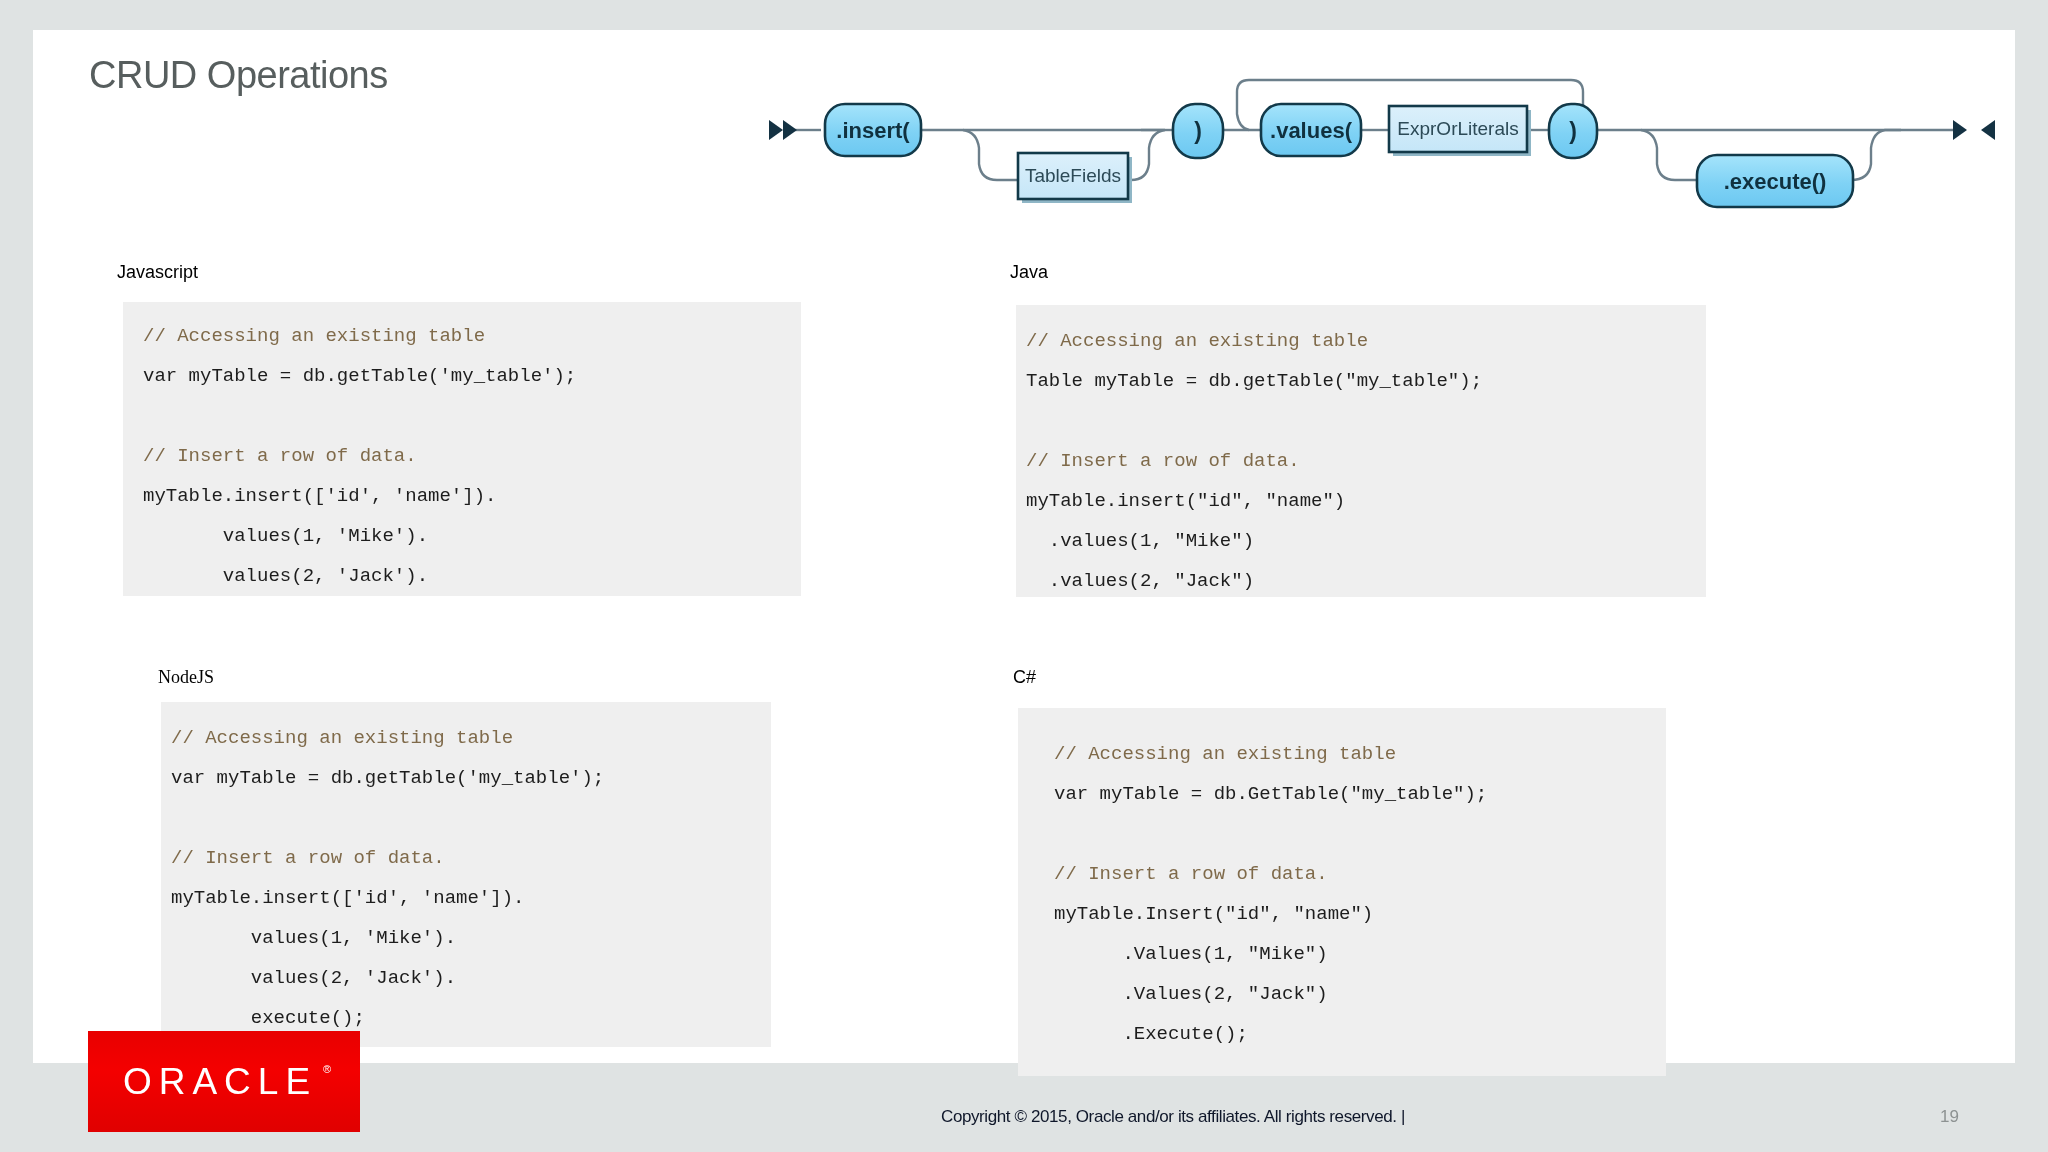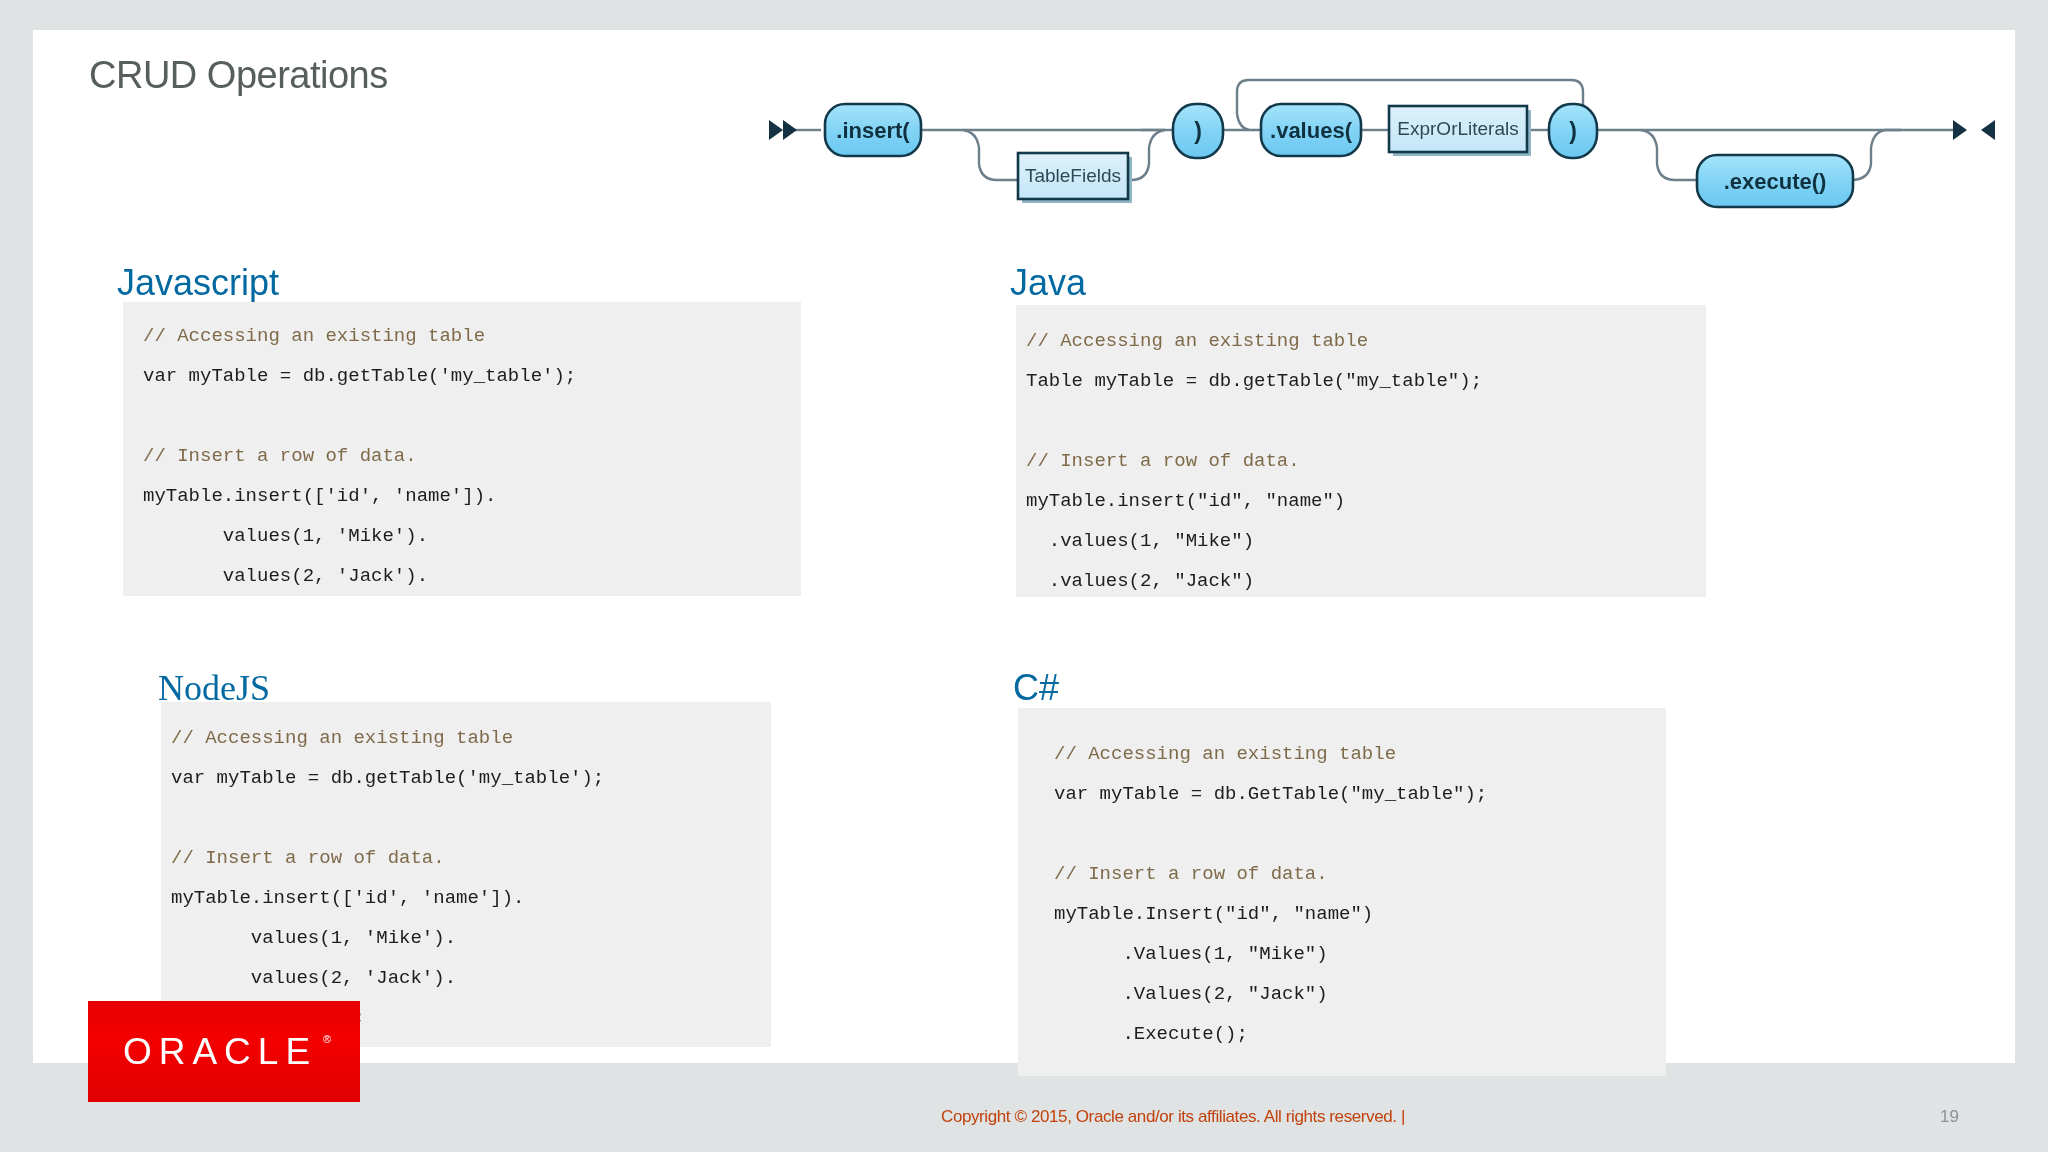--- a/index.html
+++ b/index.html
@@ -43,22 +43,22 @@
     left: 708px;
     top: 30px;
     width: 1300px;
     height: 160px;
   }
   #railroad svg { display: block; }
 
   
   .lang-label {
     position: absolute;
-    font-size: 36px;
-    color: #0369a1;
+    font-size: 18px;
+    color: #000000;
     font-weight: 400;
     white-space: nowrap;
   }
   .code-box {
     position: absolute;
     background: #efefef;
     font-family: "Liberation Mono", "DejaVu Sans Mono", monospace;
     font-size: 19px;
     line-height: 40px;
     color: #1d1d1d;
@@ -79,21 +79,21 @@
   #label-node { left: 125px; top: 637px; font-family: Liberation Serif, serif; }
   #box-node   { left: 128px; top: 672px; width: 610px; height: 345px; padding: 16px 0 0 10px; }
 
   #label-cs   { left: 980px; top: 637px; }
   #box-cs     { left: 985px; top: 678px; width: 648px; height: 368px; padding: 26px 0 0 36px; }
 
   
   #oracle-logo {
     position: absolute;
     left: 88px;
-    top: 1001px;
+    top: 1031px;
     width: 272px;
     height: 101px;
     background: linear-gradient(180deg, #e80000 0%, #f40000 38%, #e00000 100%);
     display: flex;
     align-items: center;
     justify-content: center;
   }
   #oracle-wordmark {
     color: #ffffff;
     font-size: 37px;
@@ -107,21 +107,21 @@
     top: 2px;
     right: -6px;
     font-size: 11px;
     letter-spacing: 0;
   }
   #copyright {
     position: absolute;
     left: 941px;
     top: 1107px;
     font-size: 17px;
-    color: #c2410c;
+    color: #0f172a;
     white-space: nowrap;
     letter-spacing: -0.4px;
   }
   #page-number {
     position: absolute;
     left: 1940px;
     top: 1107px;
     font-size: 17px;
     color: #8d9292;
   }

